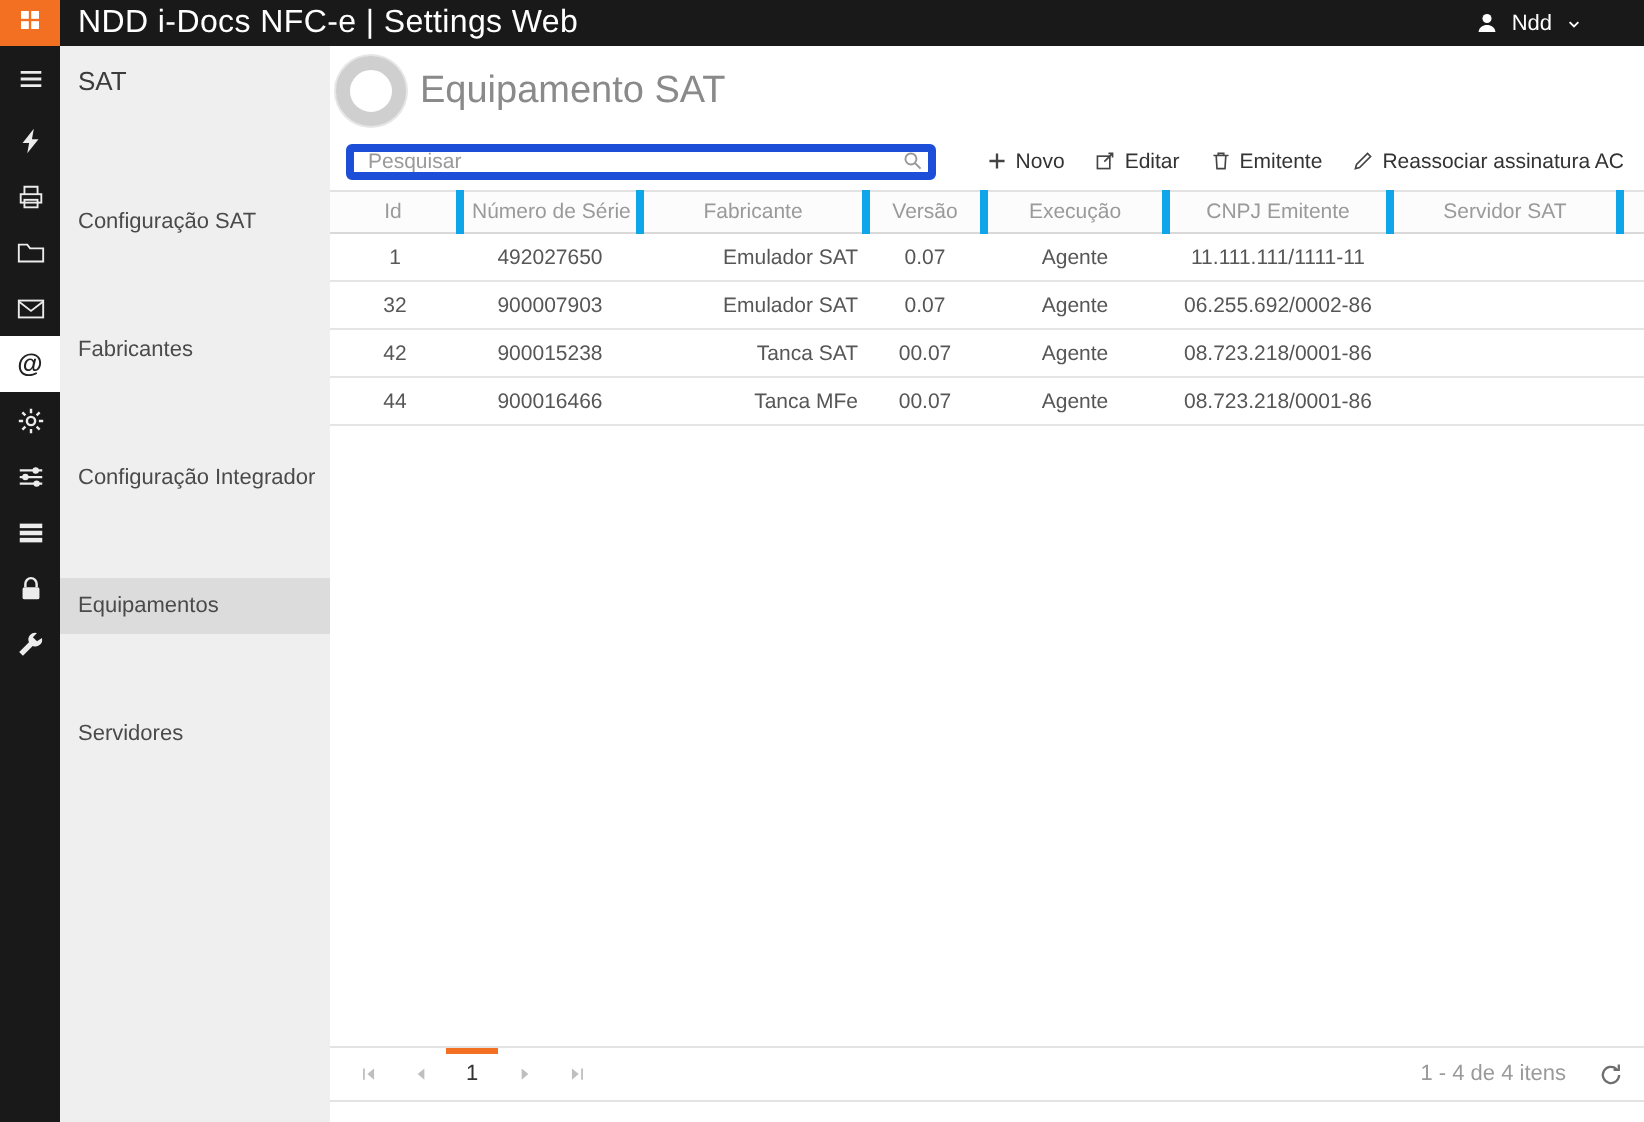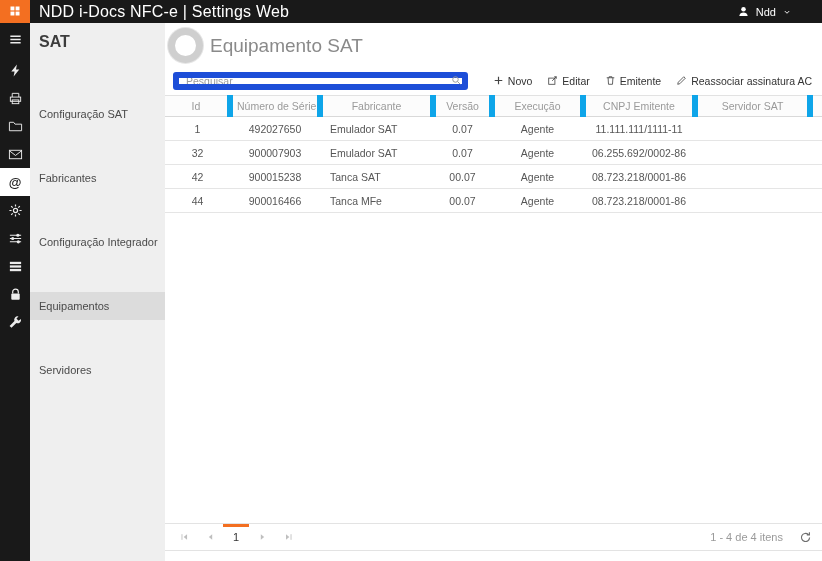--- a/index.html
+++ b/index.html
@@ -20,46 +20,46 @@
   .frame { display:flex; height:538px; }
   
   .rail { width:30px; background:#191919; display:flex; flex-direction:column; flex:none; }
   .rail-item { height:28px; display:flex; align-items:center; justify-content:center; color:#ececec; cursor:pointer; }
   .rail-item:first-child { height:33px; }
   .rail-item svg { width:15px; height:15px; display:block; }
   .rail-item .glyph { font-size:13px; font-weight:bold; line-height:1; }
   .rail-item.active { background:#ffffff; color:#222; }
   
   .sidebar { width:135px; background:#efefef; flex:none; }
-  .sidebar-title { font-size:16px; color:#3c3c3c; padding:10px 10px 13px 9px;font-weight:bold; }
+  .sidebar-title { font-size:13px; color:#3c3c3c; padding:10px 10px 13px 9px; }
   .sidebar ul { margin:0; padding:0; list-style:none; }
   .sidebar li { font-size:11px; color:#4a4a4a; padding:8px 6px 8px 9px; cursor:pointer; line-height:12px;margin-top:36px; }
   .sidebar li.active { background:#dcdcdc; }
   
   .main { flex:1; min-width:0; display:flex; flex-direction:column; background:#fff; }
   .page-header { display:flex; align-items:center; padding:5px 0 2px 3px; }
   .page-logo { width:35px; height:35px; flex:none; border-radius:50%; border:7px solid #cfcfcf; background:#fff; box-shadow:0 0 0 1px #e6e6e6; }
   h1.page-title { font-size:19px; font-weight:400; color:#8a8a8a; margin:0 0 0 7px; white-space:nowrap; }
   
   .toolbar { display:flex; align-items:center; padding:6px 10px 5px 8px; }
   .search { position:relative; flex:none; }
-  .search input { width:295px; height:18px; border:6px solid #1d4ed8; border-radius:3px; font-size:10.5px; padding:0 24px 0 7px; color:#555; outline:none; font-family:inherit; background:#fff; }
+  .search input { width:295px; height:18px; border:4px solid #1d4ed8; border-radius:3px; font-size:10.5px; padding:0 24px 0 7px; color:#555; outline:none; font-family:inherit; background:#fff; }
   .search input::placeholder { color:#9a9a9a; }
   .search .search-icon { position:absolute; right:6px; top:3.5px; color:#999; }
   .search .search-icon svg { width:11px; height:11px; display:block; }
   .actions { margin-left:auto; display:flex; align-items:center; gap:15px; }
   .action { display:flex; align-items:center; gap:4px; font-size:10.5px; color:#333; cursor:pointer; white-space:nowrap; }
   .action svg { width:11px; height:11px; color:#444; display:block; }
   
   table.grid { width:100%; border-collapse:collapse; table-layout:fixed; }
-  table.grid th { border-top:1px solid #e2e2e2; border-bottom:1px solid #d9d9d9; border-right:6px solid #0ea5e9; background:#fcfcfc; font-weight:400; font-size:10.5px; color:#9a9a9a; height:21px; padding:0 4px; overflow:hidden; white-space:nowrap; cursor:pointer; }
+  table.grid th { border-top:1px solid #e2e2e2; border-bottom:1px solid #d9d9d9; border-right:4px solid #0ea5e9; background:#fcfcfc; font-weight:400; font-size:10.5px; color:#9a9a9a; height:21px; padding:0 4px; overflow:hidden; white-space:nowrap; cursor:pointer; }
   table.grid th:last-child { border-right:none; }
   table.grid td { font-size:10.5px; color:#565656; height:24px; border-bottom:1px solid #e5e5e5; padding:0 4px; overflow:hidden; white-space:nowrap; }
   .ac { text-align:center; }
-  .al { text-align:left; padding-left:10px !important; }
+  .al { text-align:right; padding-left:10px !important; }
   .spacer { flex:1; }
   
   .pager { display:flex; align-items:center; border-top:1px solid #e3e3e3; border-bottom:1px solid #e3e3e3; height:28px; margin-bottom:10px; padding:0 10px 0 6px; flex:none; }
   .pg-btn { width:26px; height:27px; display:flex; align-items:center; justify-content:center; color:#bfbfbf; cursor:pointer; }
   .pg-btn svg { width:9px; height:10px; display:block; }
   .pg-page { width:26px; height:27px; display:flex; align-items:center; justify-content:center; font-size:11px; color:#333; cursor:pointer; box-shadow:inset 0 3px 0 var(--accent,#f36f21); }
   .pager-summary { margin-left:auto; font-size:11px; color:#9a9a9a; margin-right:16px; white-space:nowrap; }
   .refresh { color:#6e6e6e; cursor:pointer; display:flex; align-items:center; }
   .refresh svg { width:13px; height:13px; display:block; }
 </style>

